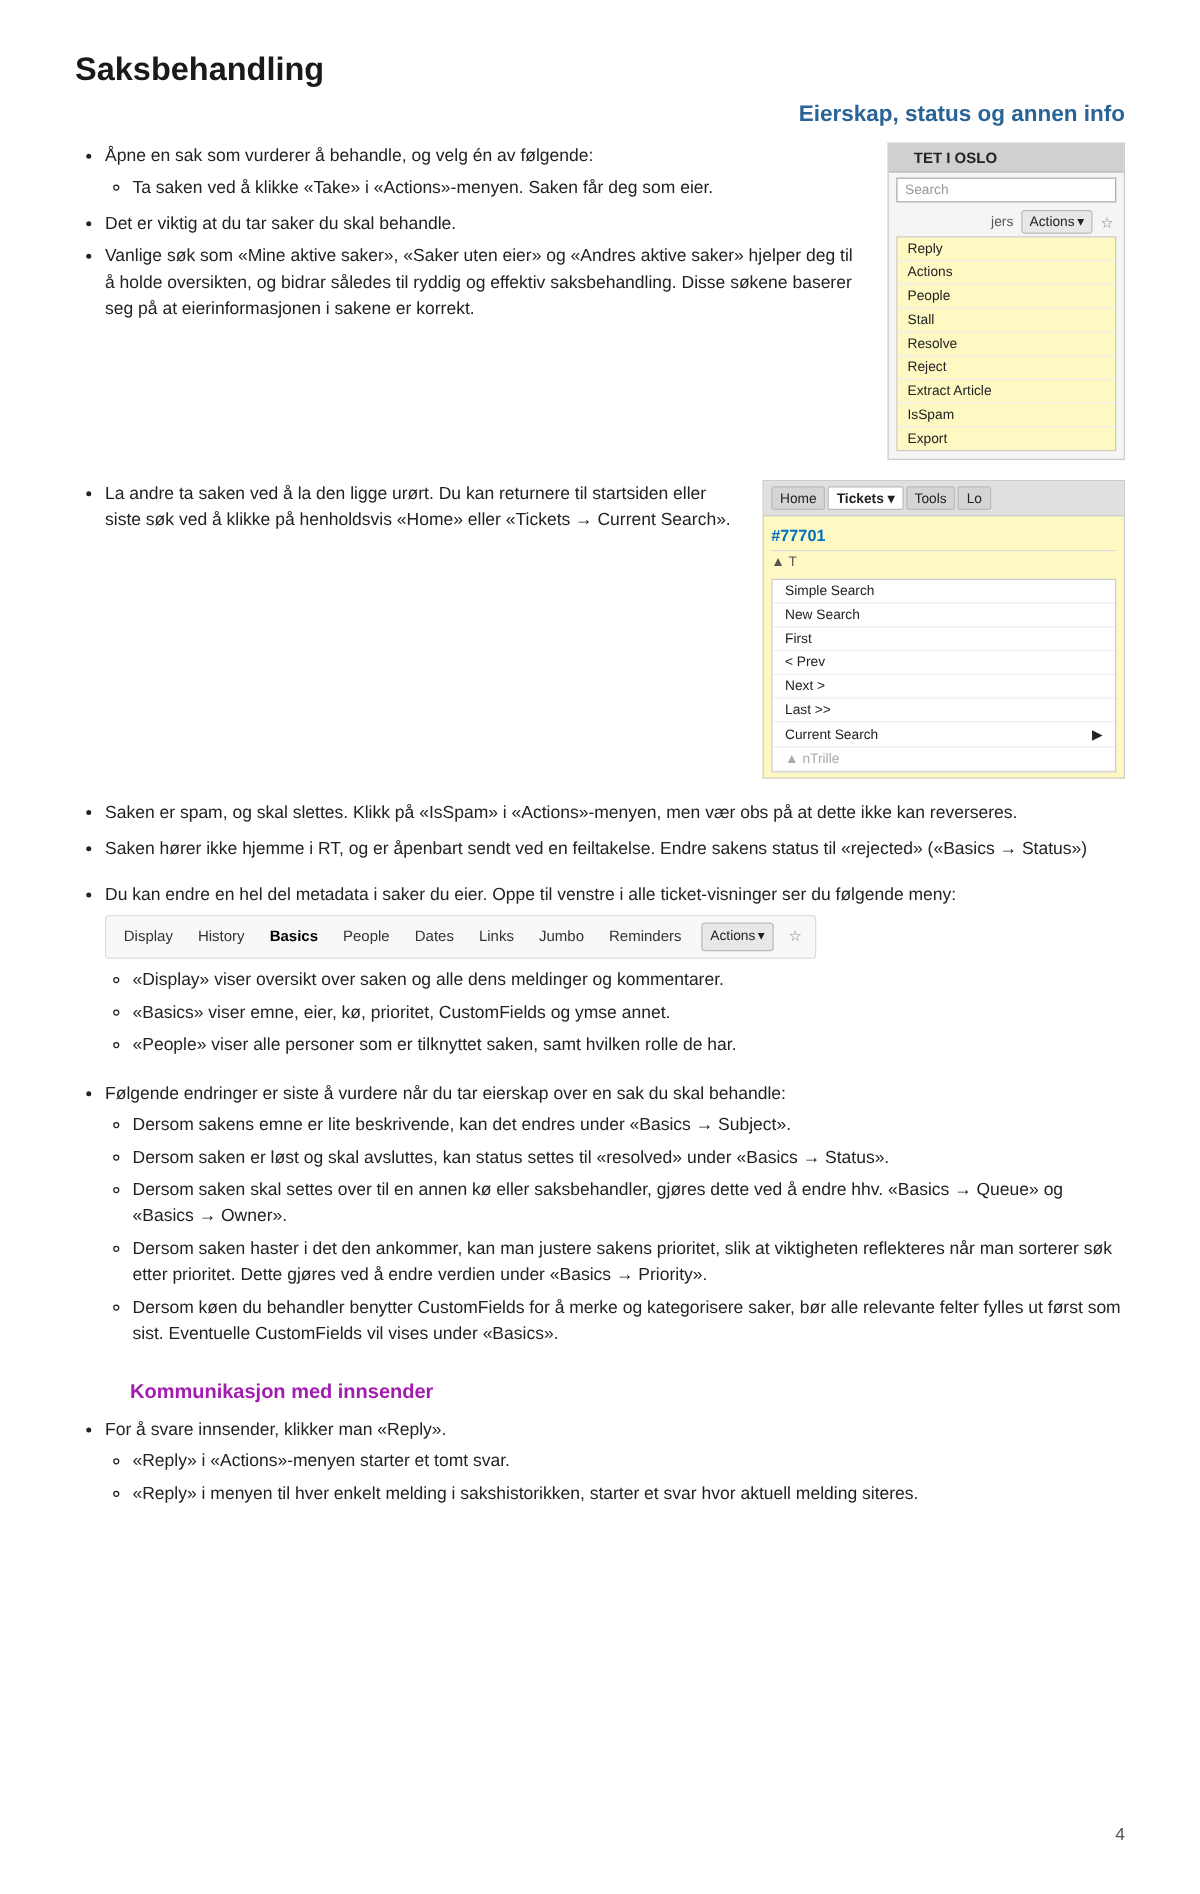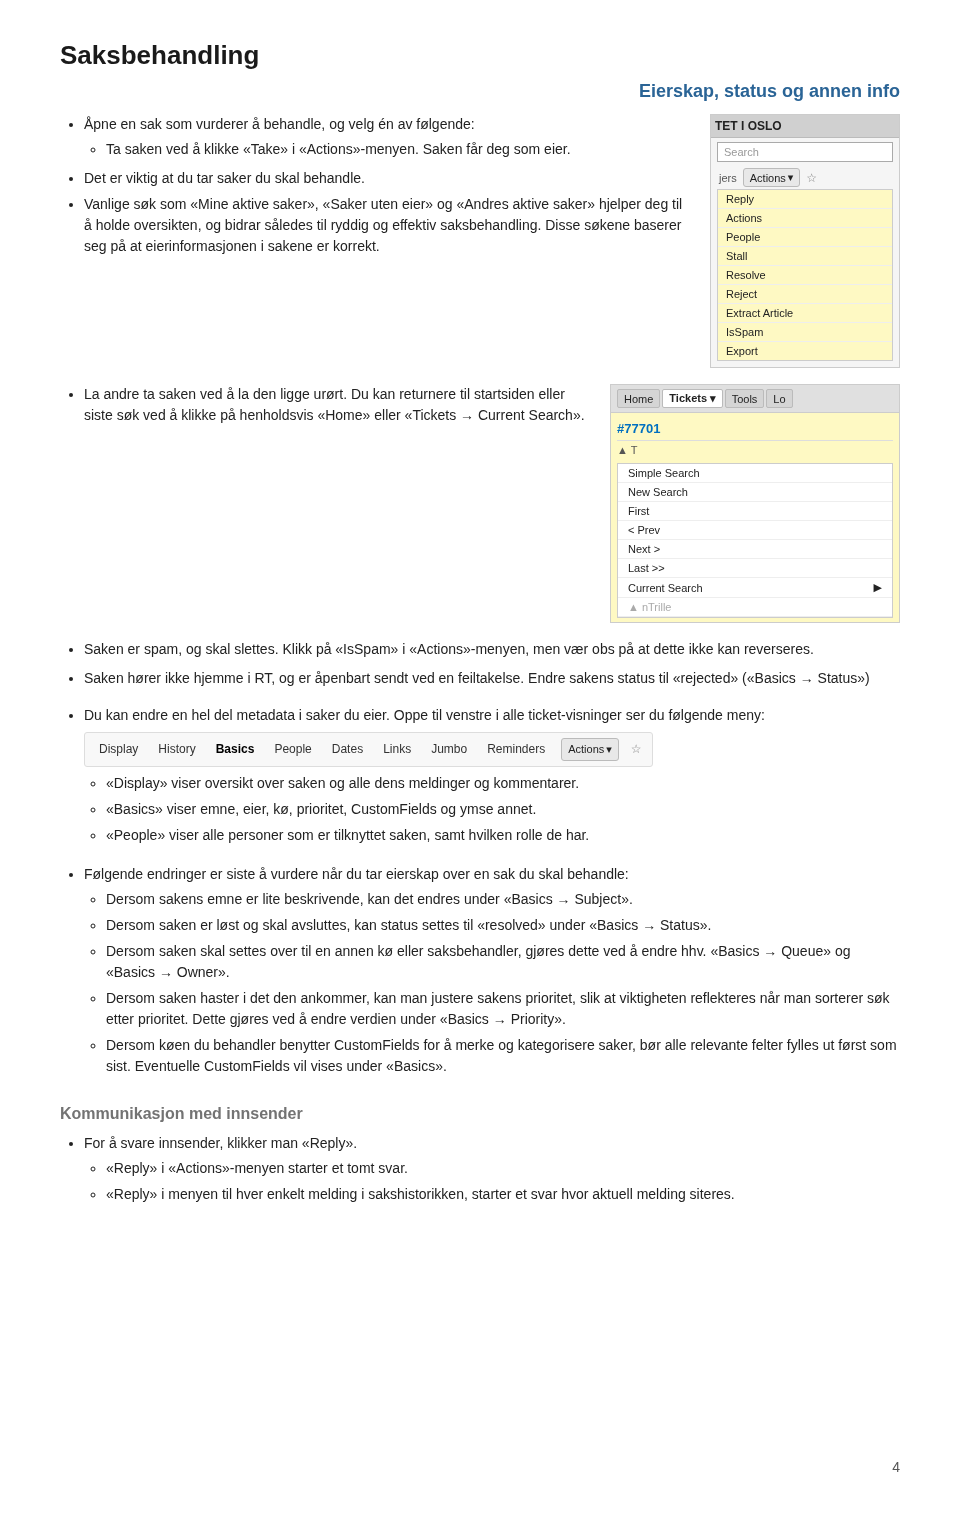--- a/index.html
+++ b/index.html
@@ -25,23 +25,24 @@
       font-size: 18px;
       font-weight: bold;
       color: #2a6496;
       margin-bottom: 12px;
       text-align: right;
     }
 
     h3 {
       font-size: 16px;
       font-weight: bold;
-      color: #737373;
+      color: #a21caf;
       margin-top: 28px;
       margin-bottom: 10px;
+      margin-left: 44px;
     }
 
     .section {
       margin-bottom: 18px;
     }
 
     ul {
       margin-left: 24px;
       margin-bottom: 8px;
     }
@@ -79,21 +80,21 @@
     
     .actions-menu-img {
       border: 1px solid #ccc;
       background: #f5f5f5;
       font-size: 12px;
       width: 190px;
     }
 
     .actions-menu-header {
       background: #d0d0d0;
-      padding: 4px 4px;
+      padding: 4px 20px;
       font-weight: bold;
       font-size: 12px;
       border-bottom: 1px solid #bbb;
       display: flex;
       align-items: center;
       gap: 6px;
     }
 
     .actions-search-bar {
       background: #fff;
@@ -103,20 +104,21 @@
       font-size: 11px;
       color: #999;
     }
 
     .actions-label-row {
       display: flex;
       align-items: center;
       padding: 2px 8px;
       gap: 6px;
       font-size: 12px;
+      justify-content: flex-end;
     }
 
     .actions-dropdown-btn {
       background: #e8e8e8;
       border: 1px solid #bbb;
       border-radius: 3px;
       padding: 2px 6px;
       font-size: 11px;
       display: inline-flex;
       align-items: center;

